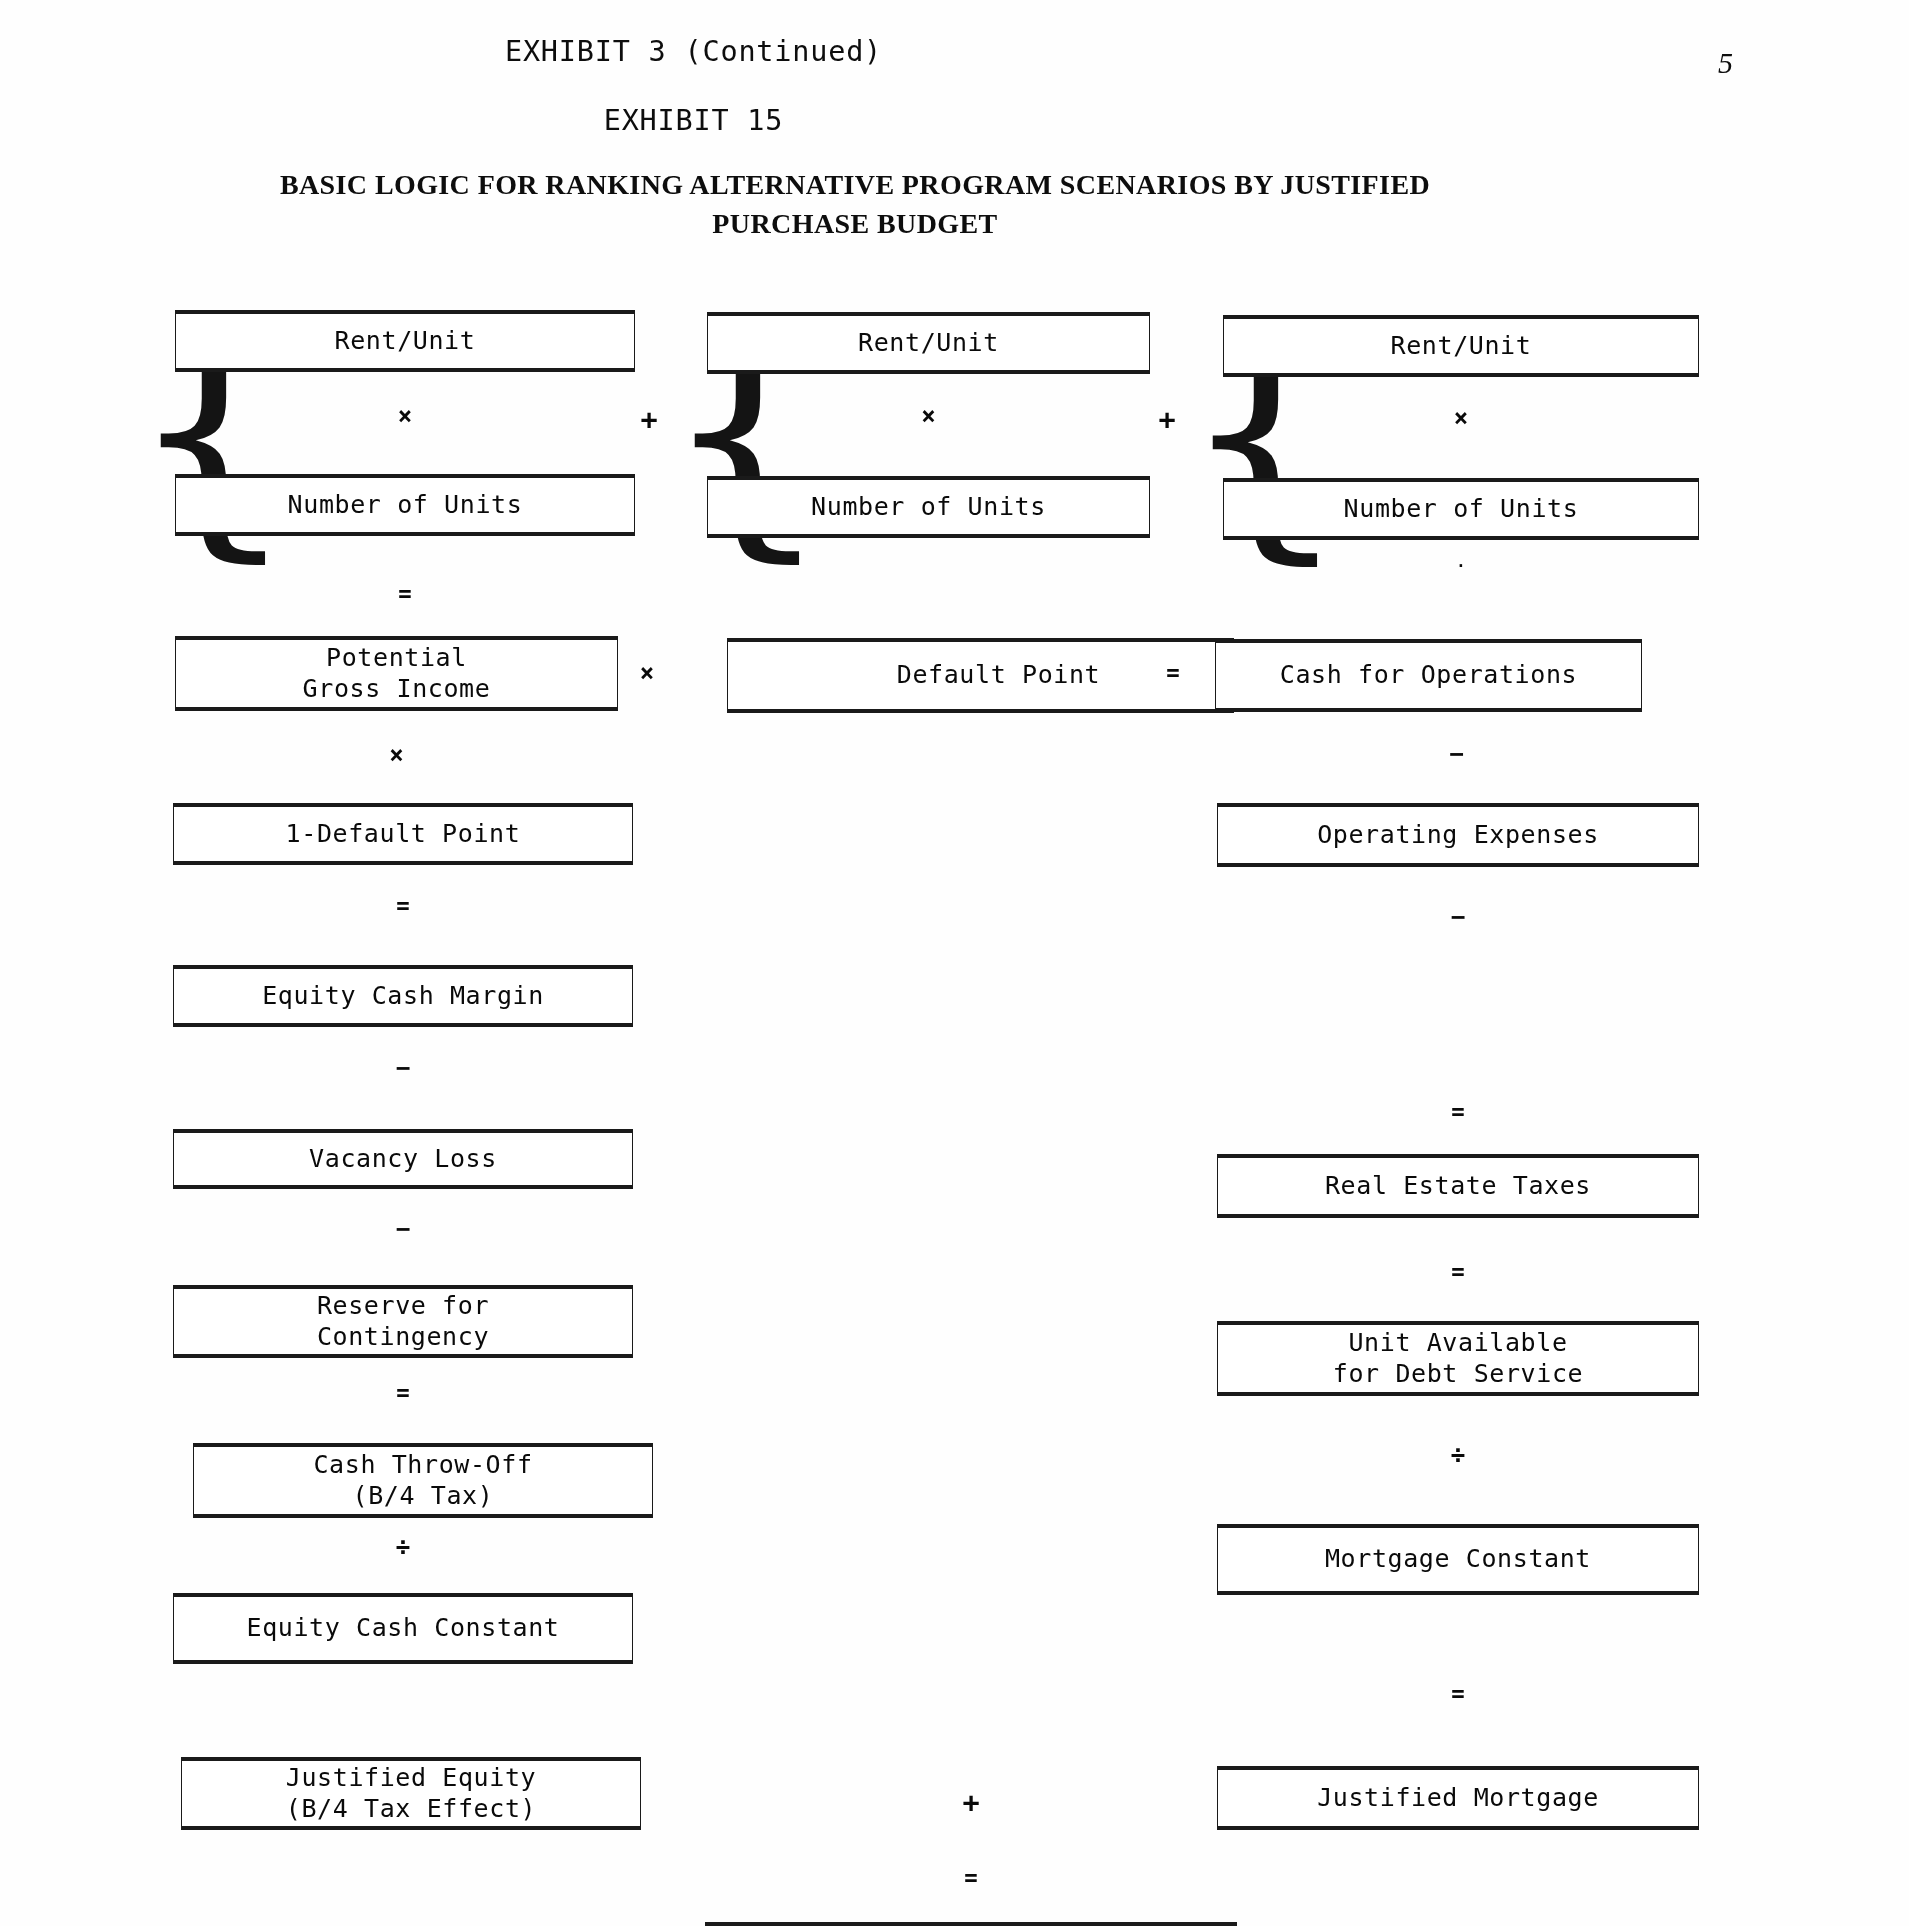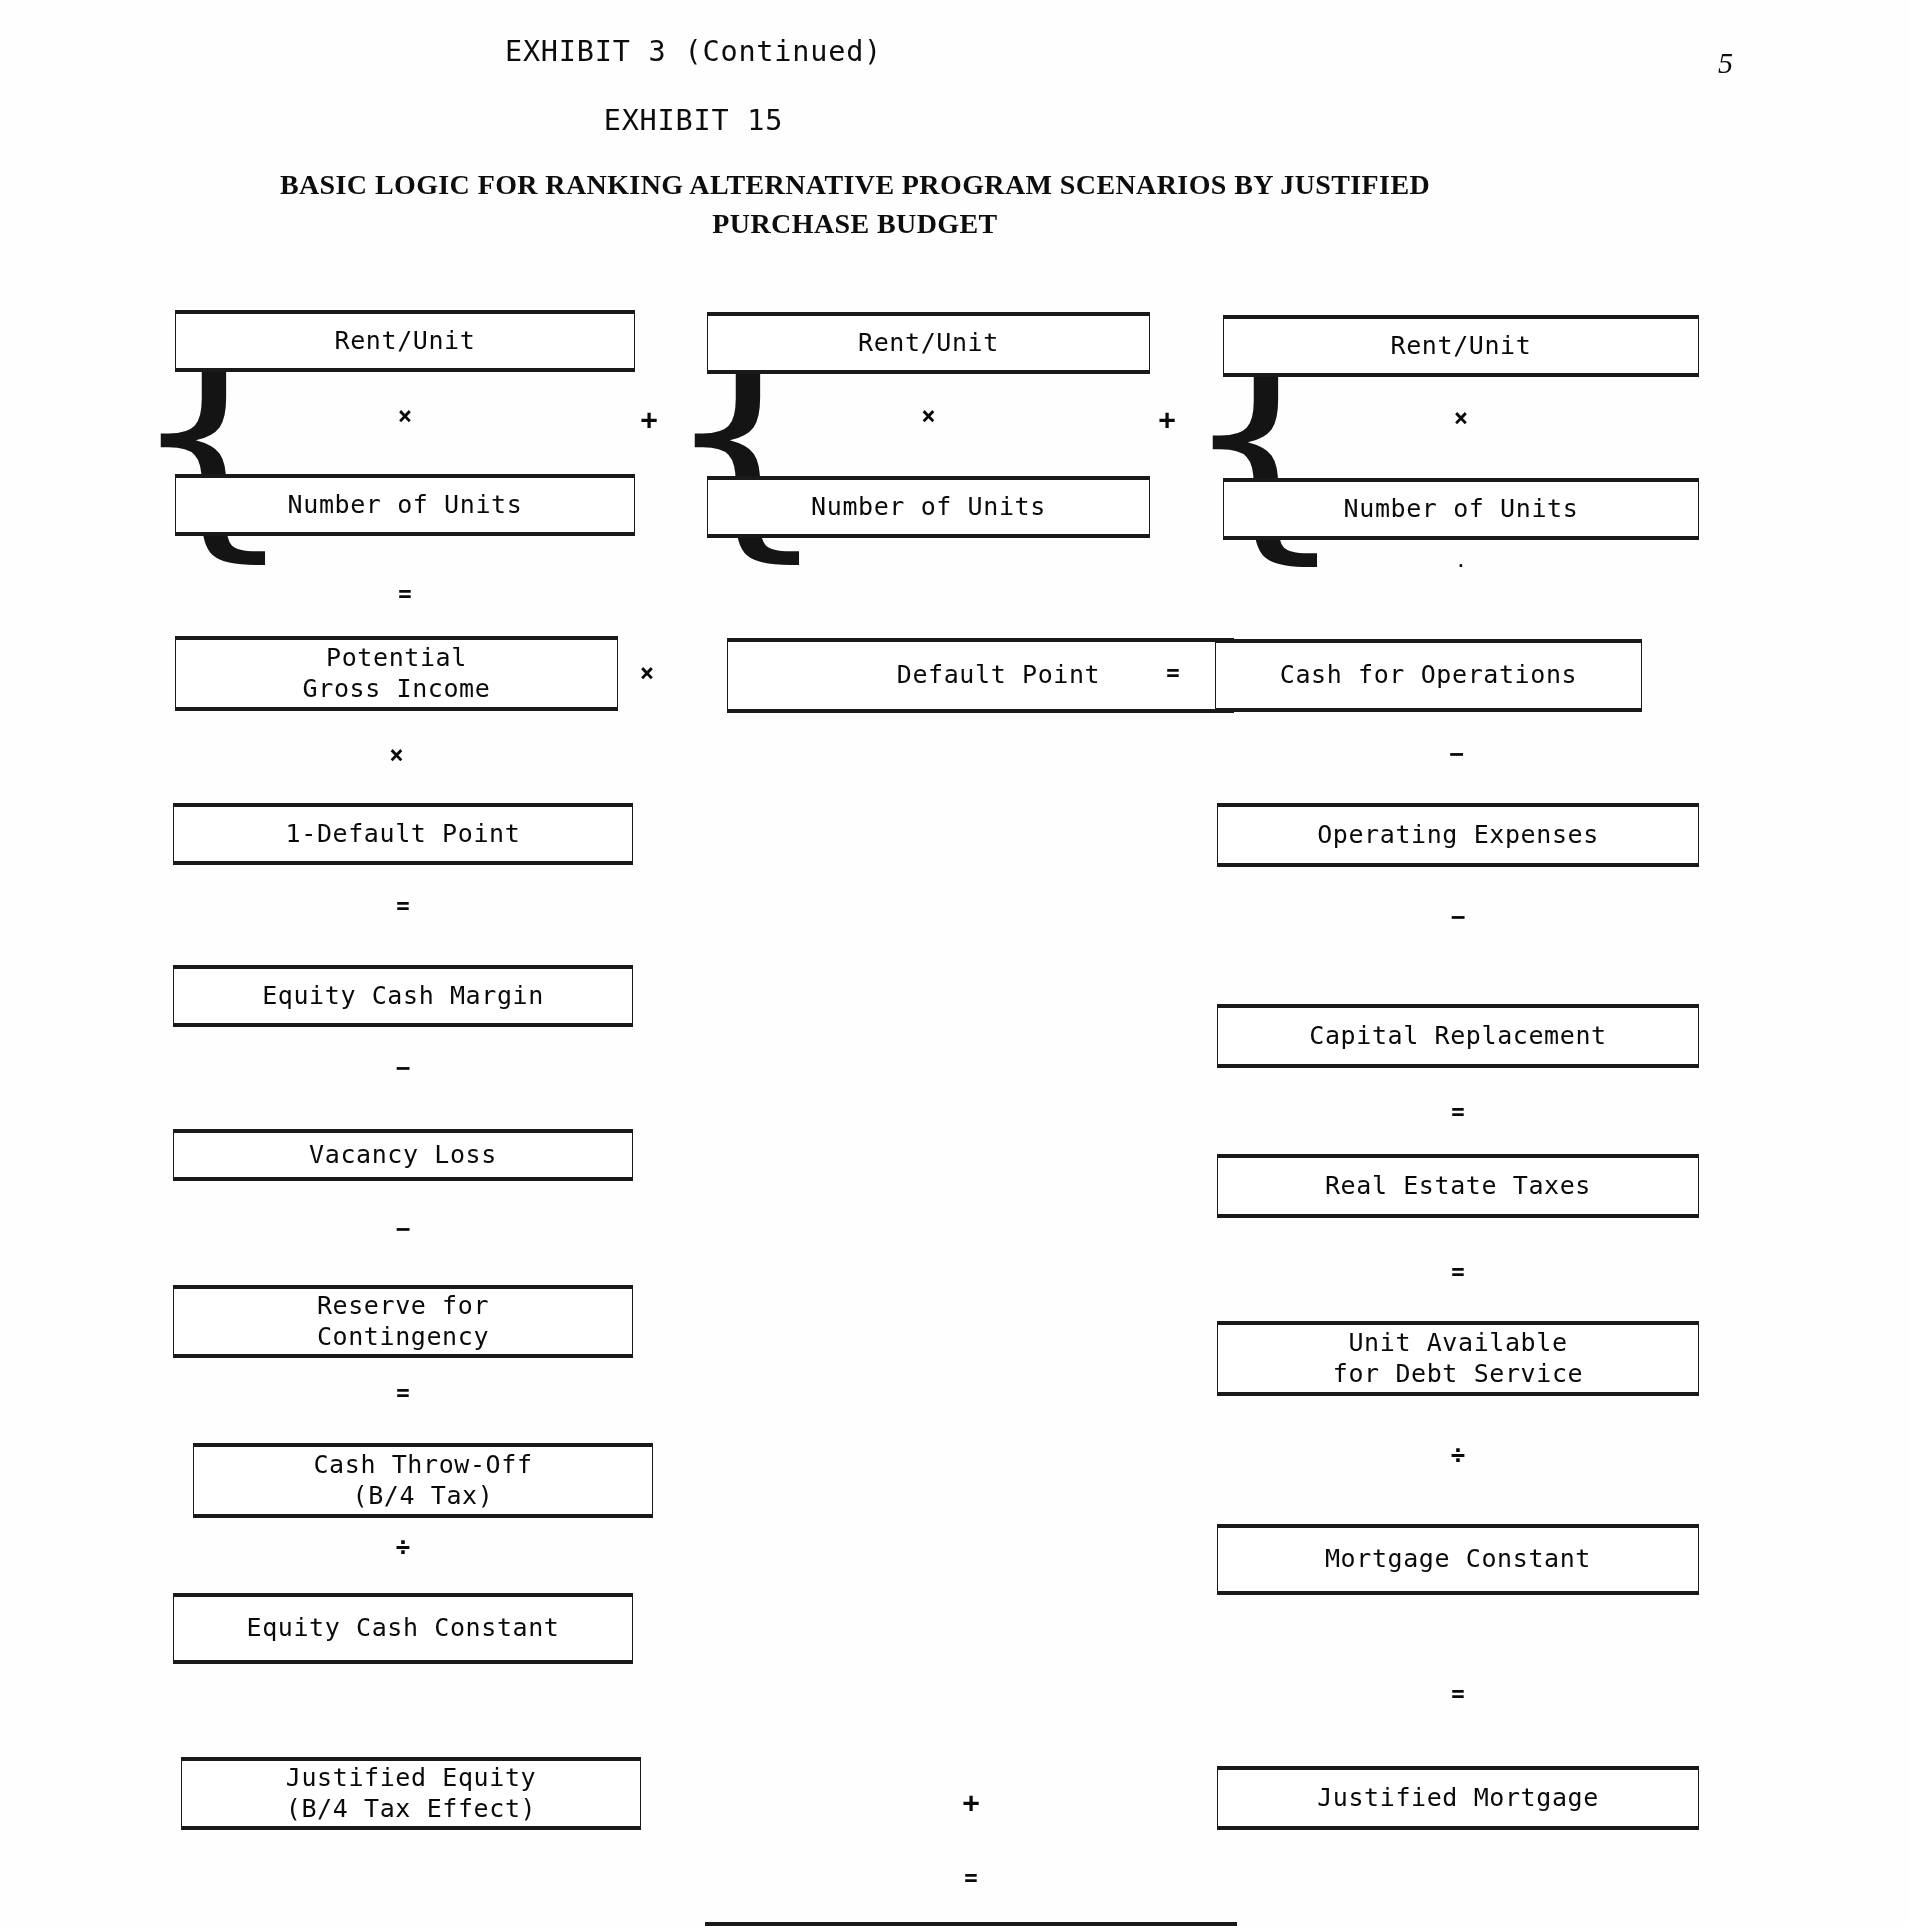--- a/index.html
+++ b/index.html
@@ -158,21 +158,21 @@
   <div class="op" style="left:175px; top:743px; width:443px;">×</div>
 
   <div class="box" style="left:173px; top:803px; width:460px; height:62px;">1-Default Point</div>
 
   <div class="op eq" style="left:173px; top:894px; width:460px;">=</div>
 
   <div class="box" style="left:173px; top:965px; width:460px; height:62px;">Equity Cash Margin</div>
 
   <div class="op" style="left:173px; top:1056px; width:460px;">−</div>
 
-  <div class="box" style="left:173px; top:1129px; width:460px; height:52px;">Vacancy Loss</div>
+  <div class="box" style="left:173px; top:1129px; width:460px; height:60px;">Vacancy Loss</div>
 
   <div class="op" style="left:173px; top:1217px; width:460px;">−</div>
 
   <div class="box" style="left:173px; top:1285px; width:460px; height:73px;">Reserve for
 Contingency</div>
 
   <div class="op eq" style="left:173px; top:1381px; width:460px;">=</div>
 
   <div class="box" style="left:173px; top:1443px; width:460px; height:75px;margin-left:20px;">Cash Throw-Off
 (B/4 Tax)</div>
@@ -183,21 +183,20 @@
 
   <div class="box" style="left:181px; top:1757px; width:460px; height:73px;">Justified Equity
 (B/4 Tax Effect)</div>
 
   <div class="op" style="left:1215px; top:742px; width:483px;">−</div>
 
   <div class="box" style="left:1217px; top:803px; width:482px; height:64px;">Operating Expenses</div>
 
   <div class="op" style="left:1217px; top:905px; width:482px;">−</div>
 
-  <div class="box" style="left:1217px; top:1004px; width:482px; height:64px;">Capital Replacement</div>
 
   <div class="op eq" style="left:1217px; top:1100px; width:482px;">=</div>
 
   <div class="box" style="left:1217px; top:1154px; width:482px; height:64px;">Real Estate Taxes</div>
 
   <div class="op eq" style="left:1217px; top:1260px; width:482px;">=</div>
 
   <div class="box" style="left:1217px; top:1321px; width:482px; height:75px;">Unit Available
 for Debt Service</div>
 

